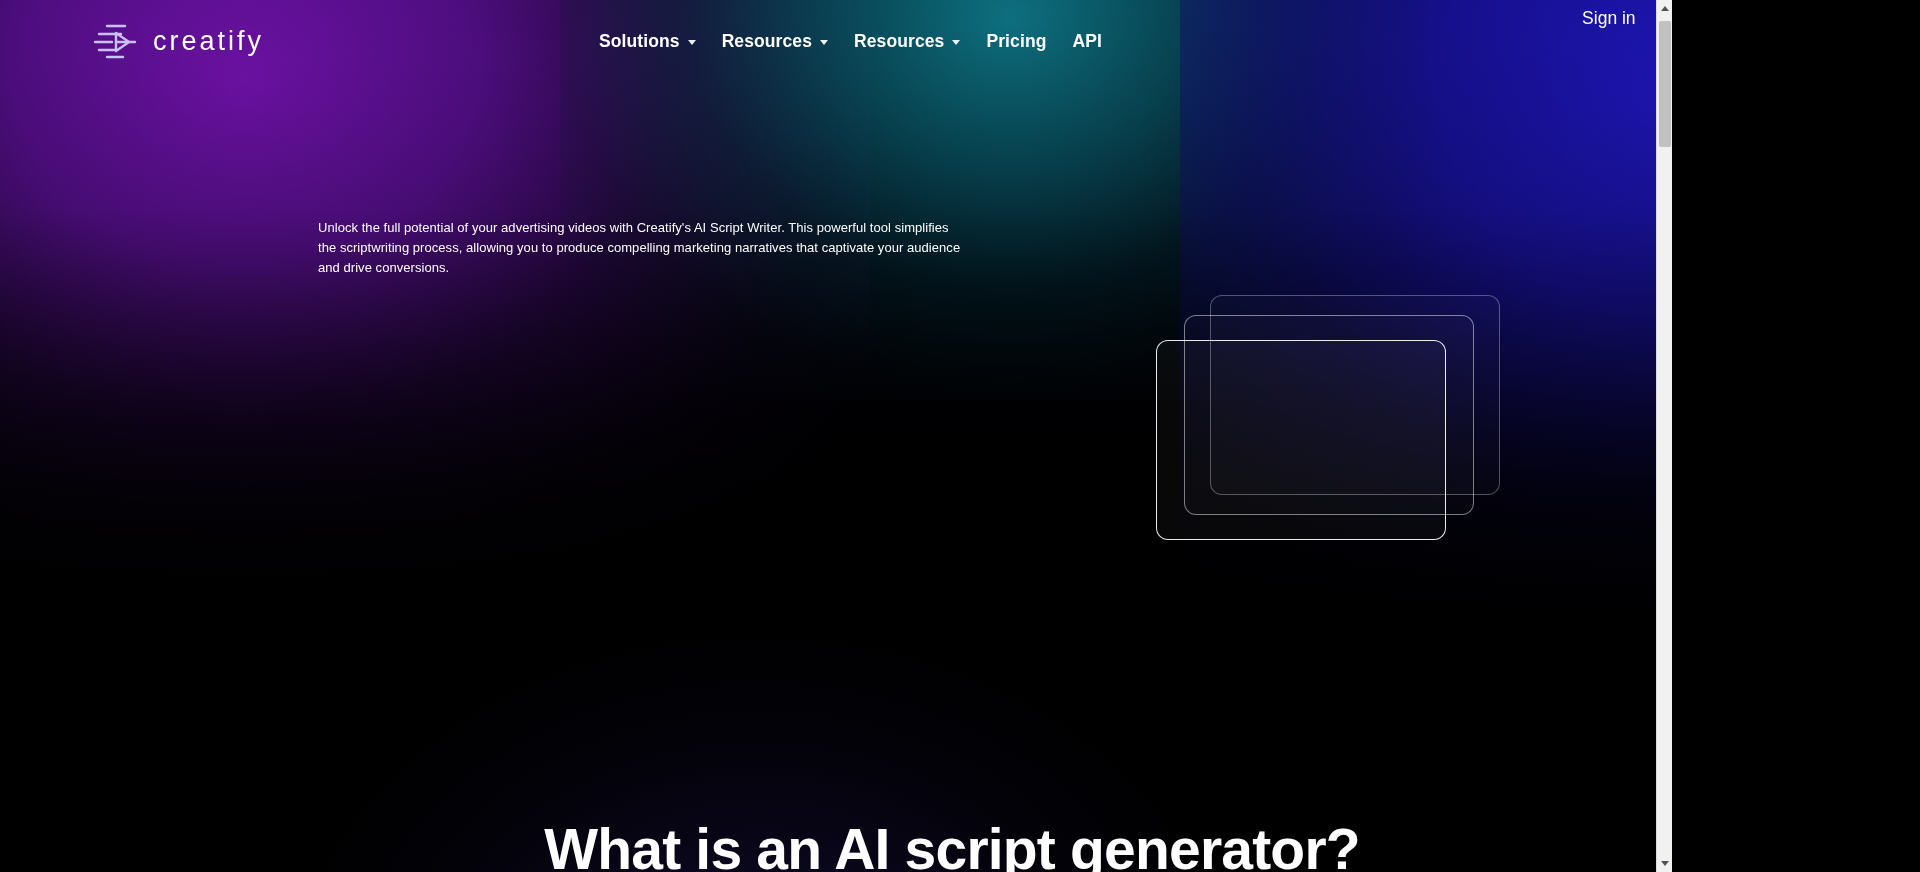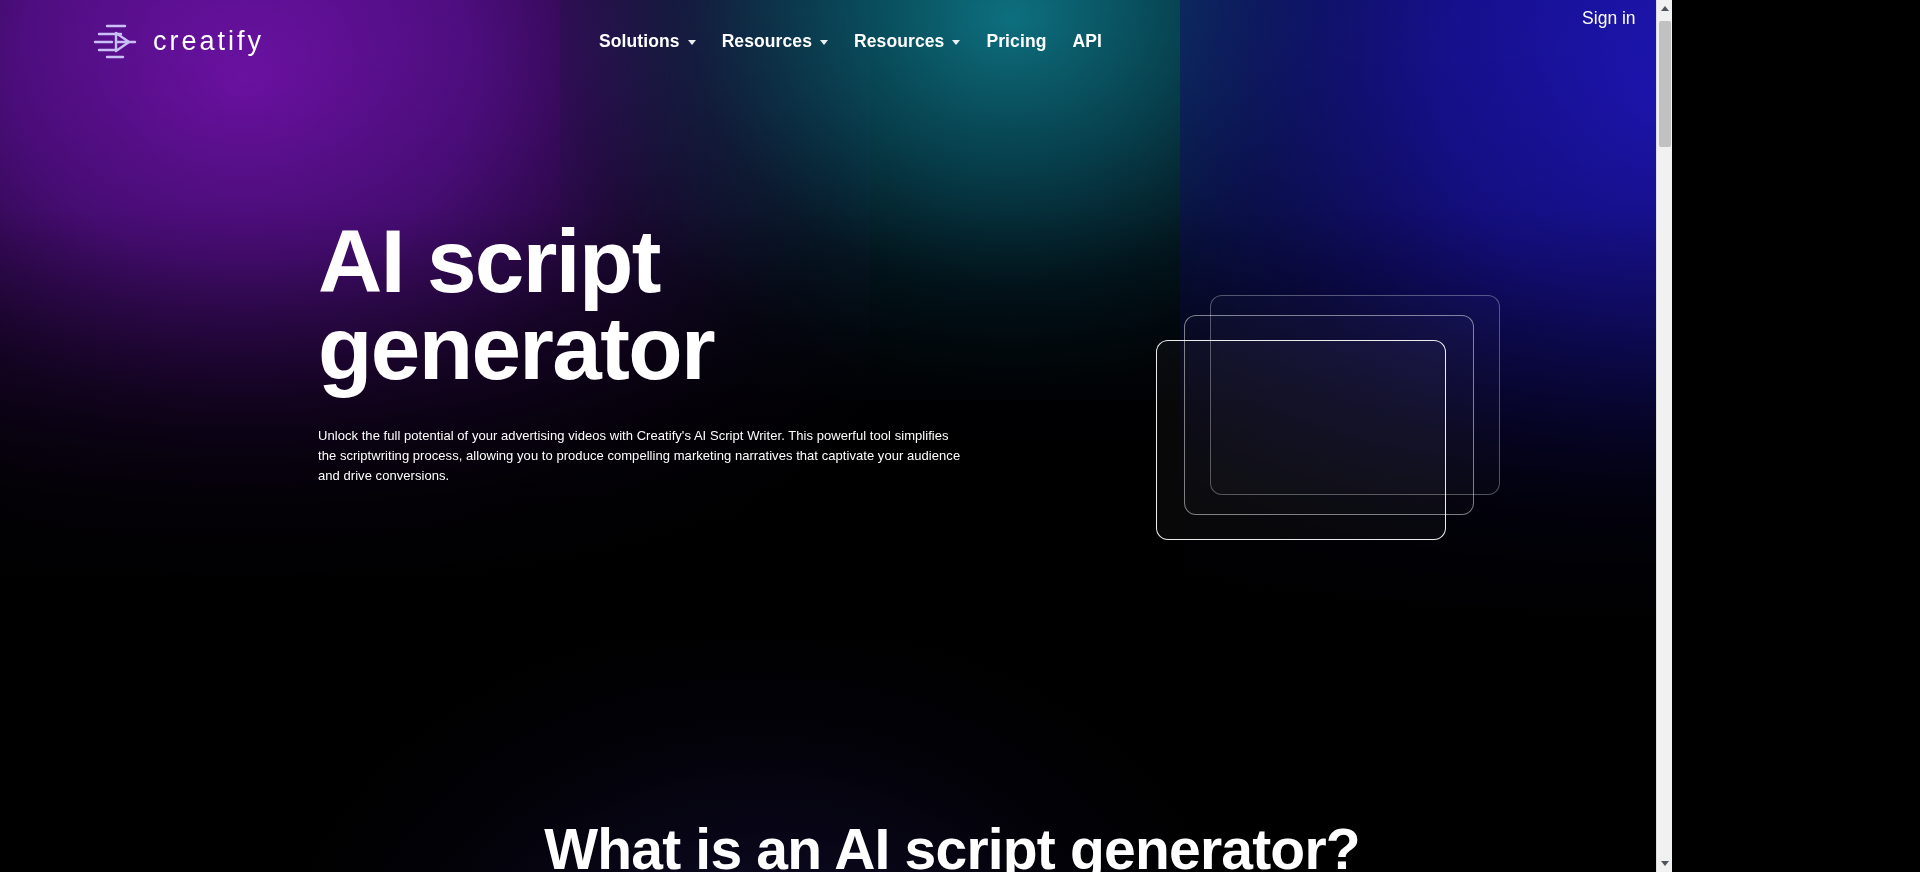--- a/index.html
+++ b/index.html
@@ -342,21 +342,20 @@
             <svg id="cta-arrow" viewBox="0 0 18 18" fill="none" xmlns="http://www.w3.org/2000/svg">
               <path d="M3.6 14.4 L14.4 3.6" stroke="#ffffff" stroke-width="1.7" stroke-linecap="round"></path>
               <path d="M6.1 3.6 H14.4 V11.9" stroke="#ffffff" stroke-width="1.7" stroke-linecap="round" stroke-linejoin="round"></path>
             </svg>
           </span>
         </a>
       </div>
     </div>
 
     <div id="hero-copy">
-      <h1 id="hero-title">AI script generator</h1>
       <p id="hero-sub">Unlock the full potential of your advertising videos with Creatify's AI Script Writer. This powerful tool simplifies the scriptwriting process, allowing you to produce compelling marketing narratives that captivate your audience and drive conversions.</p>
     </div>
 
     <div id="cards">
       <div class="card" id="card-back"></div>
       <div class="card" id="card-mid"></div>
       <div class="card" id="card-front"></div>
     </div>
 
     <h2 id="section-heading">What is an AI script generator?</h2>

